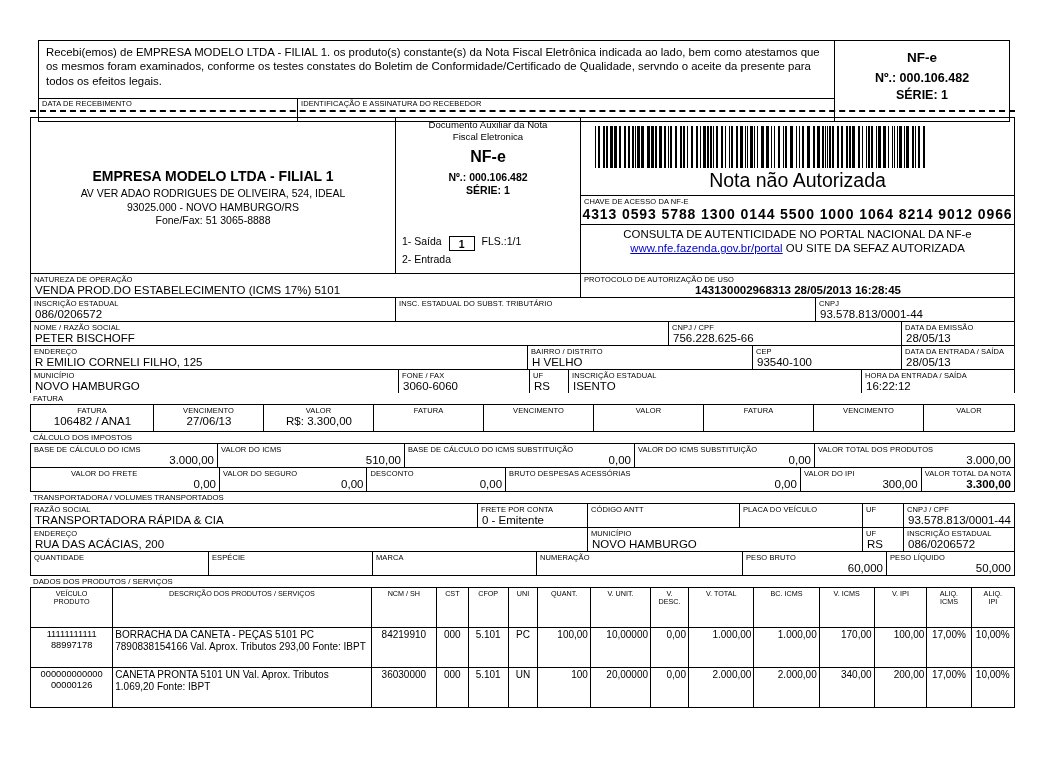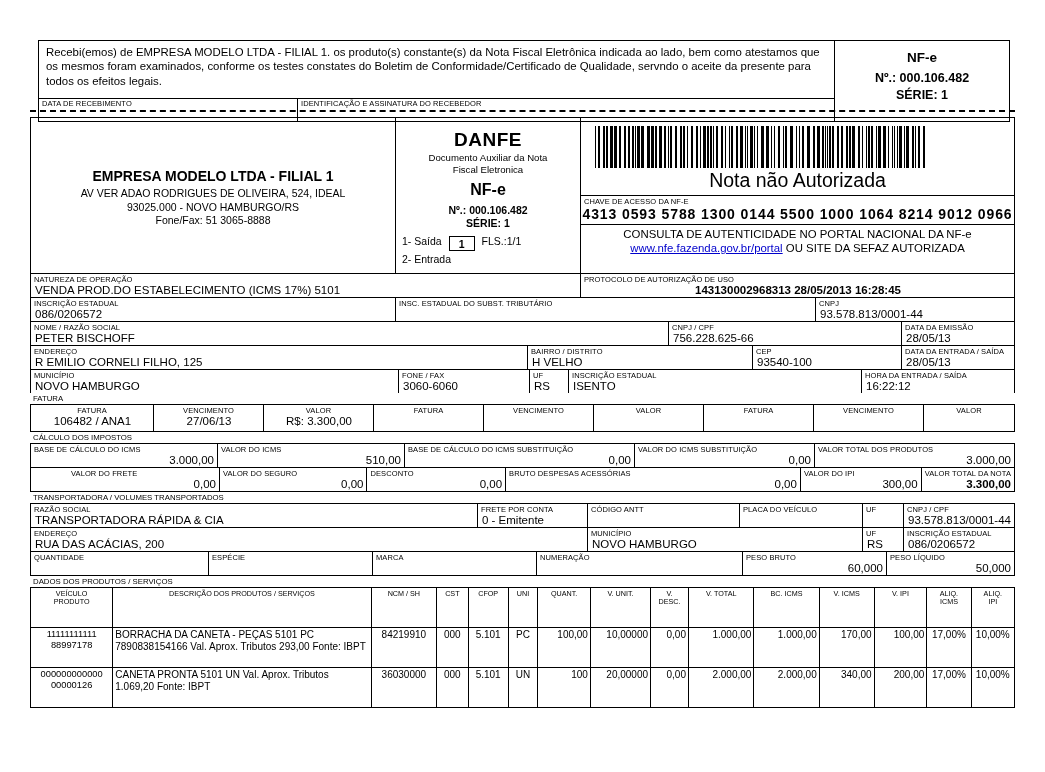--- a/index.html
+++ b/index.html
@@ -106,21 +106,20 @@
     <div class="frame">
 
       <div class="hdr">
         <div class="hdr-emit">
           <div class="en">EMPRESA MODELO LTDA - FILIAL 1</div>
           <div class="ea" style="white-space:pre-line">AV VER ADAO RODRIGUES DE OLIVEIRA, 524, IDEAL
 93025.000 - NOVO HAMBURGO/RS
 Fone/Fax: 51 3065-8888</div>
         </div>
         <div class="hdr-mid">
-          <div class="d1">DANFE</div>
           <div class="d2" style="white-space:pre-line">Documento Auxiliar da Nota
 Fiscal Eletronica</div>
           <div class="d3">NF-e</div>
           <div class="d4">Nº.: 000.106.482</div>
           <div class="d4" style="margin-top:0">SÉRIE: 1</div>
           <div class="entsai">
             <div>
               <span>1- Saída</span>
               <span class="sq">1</span>
               <span>FLS.:1/1</span>

